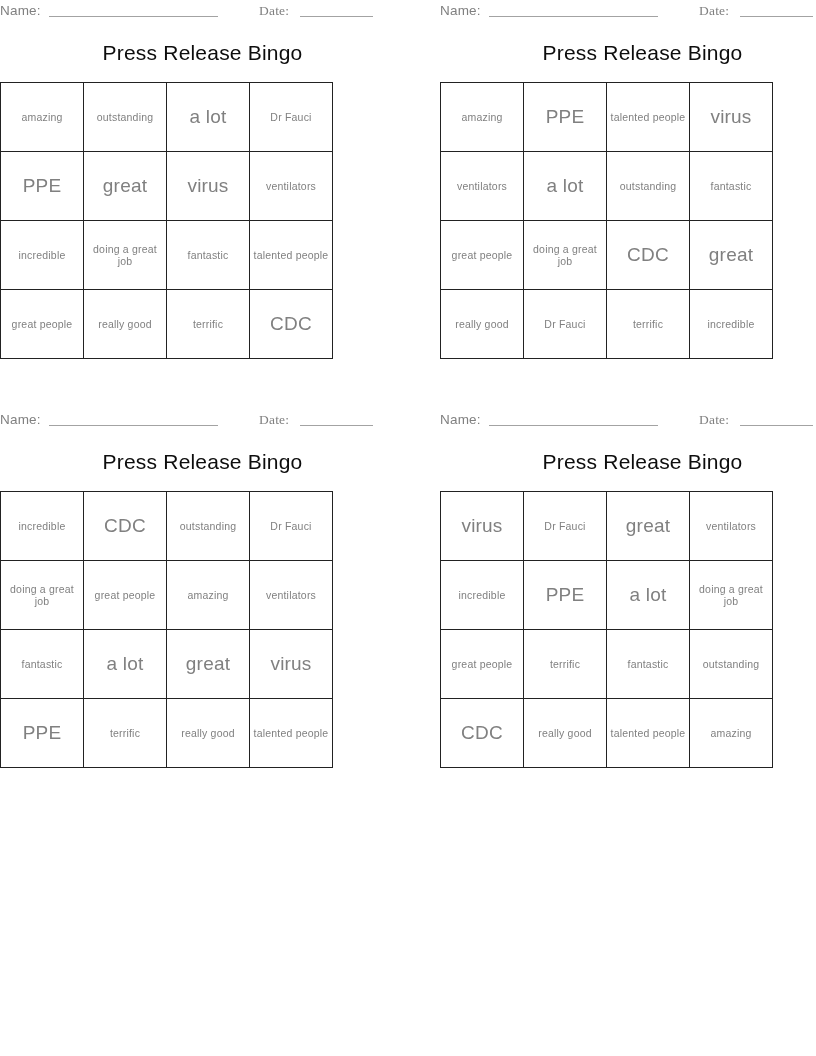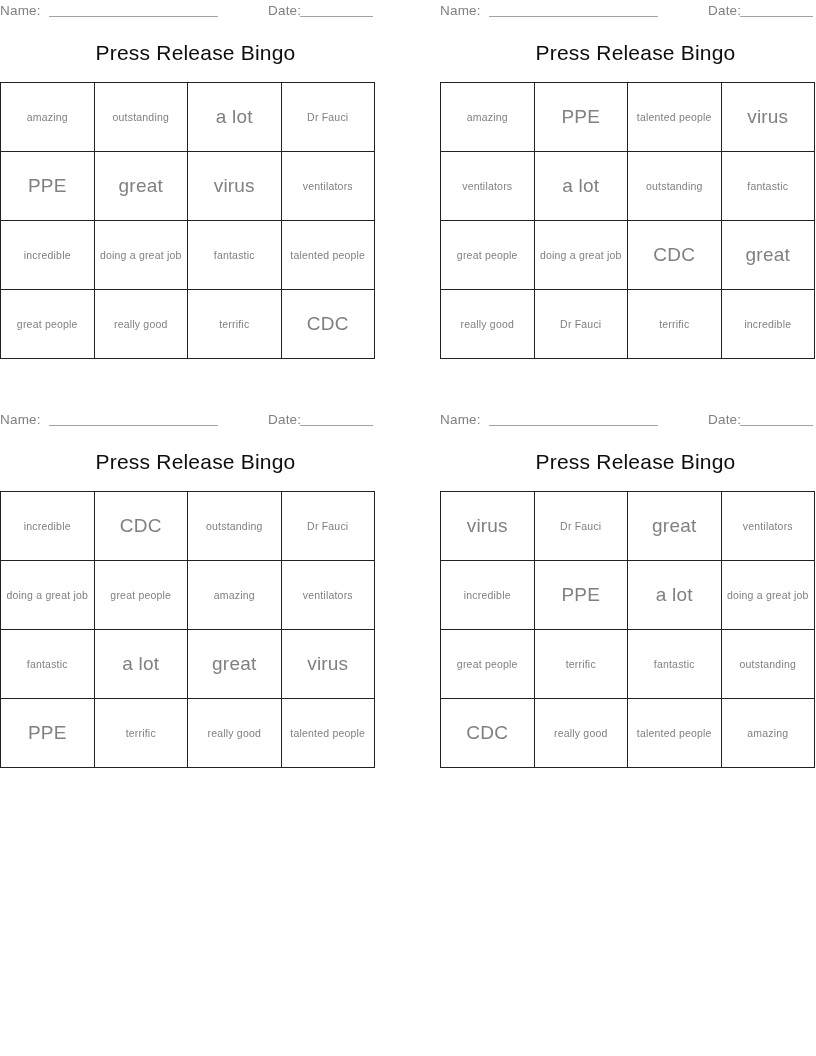--- a/index.html
+++ b/index.html
@@ -21,48 +21,48 @@
   .card.br { left: 440px; top: 409px; }
 
   .lbl {
     position: absolute;
     top: 3px;
     font-size: 13.5px;
     color: #808080;
     letter-spacing: 0.2px;
   }
   .name-lbl { left: 0; }
-  .date-lbl { left: 268px; }
+  .date-lbl { left: 259px; font-family: Liberation Serif, serif; }
 
   .line {
     position: absolute;
     top: 0;
     height: 17px;
     border-bottom: 1px solid #a3a3a3;
   }
   .name-line { left: 49px;  width: 169px; }
   .date-line { left: 300px; width: 73px;  }
 
   .title {
     position: absolute;
     top: 41px;
-    left: 8px;
+    left: 15px;
     width: 375px;
     text-align: center;
     font-size: 21px;
     font-weight: 400;
     color: #0d0d0d;
     letter-spacing: 0.2px;
   }
 
   table.grid {
     position: absolute;
     top: 82px;
     left: 0;
-    width: 375px;
+    width: 333px;
     border-collapse: collapse;
     table-layout: fixed;
   }
   table.grid td {
     width: 25%;
     height: 69px;
     border: 1px solid #222222;
     text-align: center;
     vertical-align: middle;
     color: #808080;

